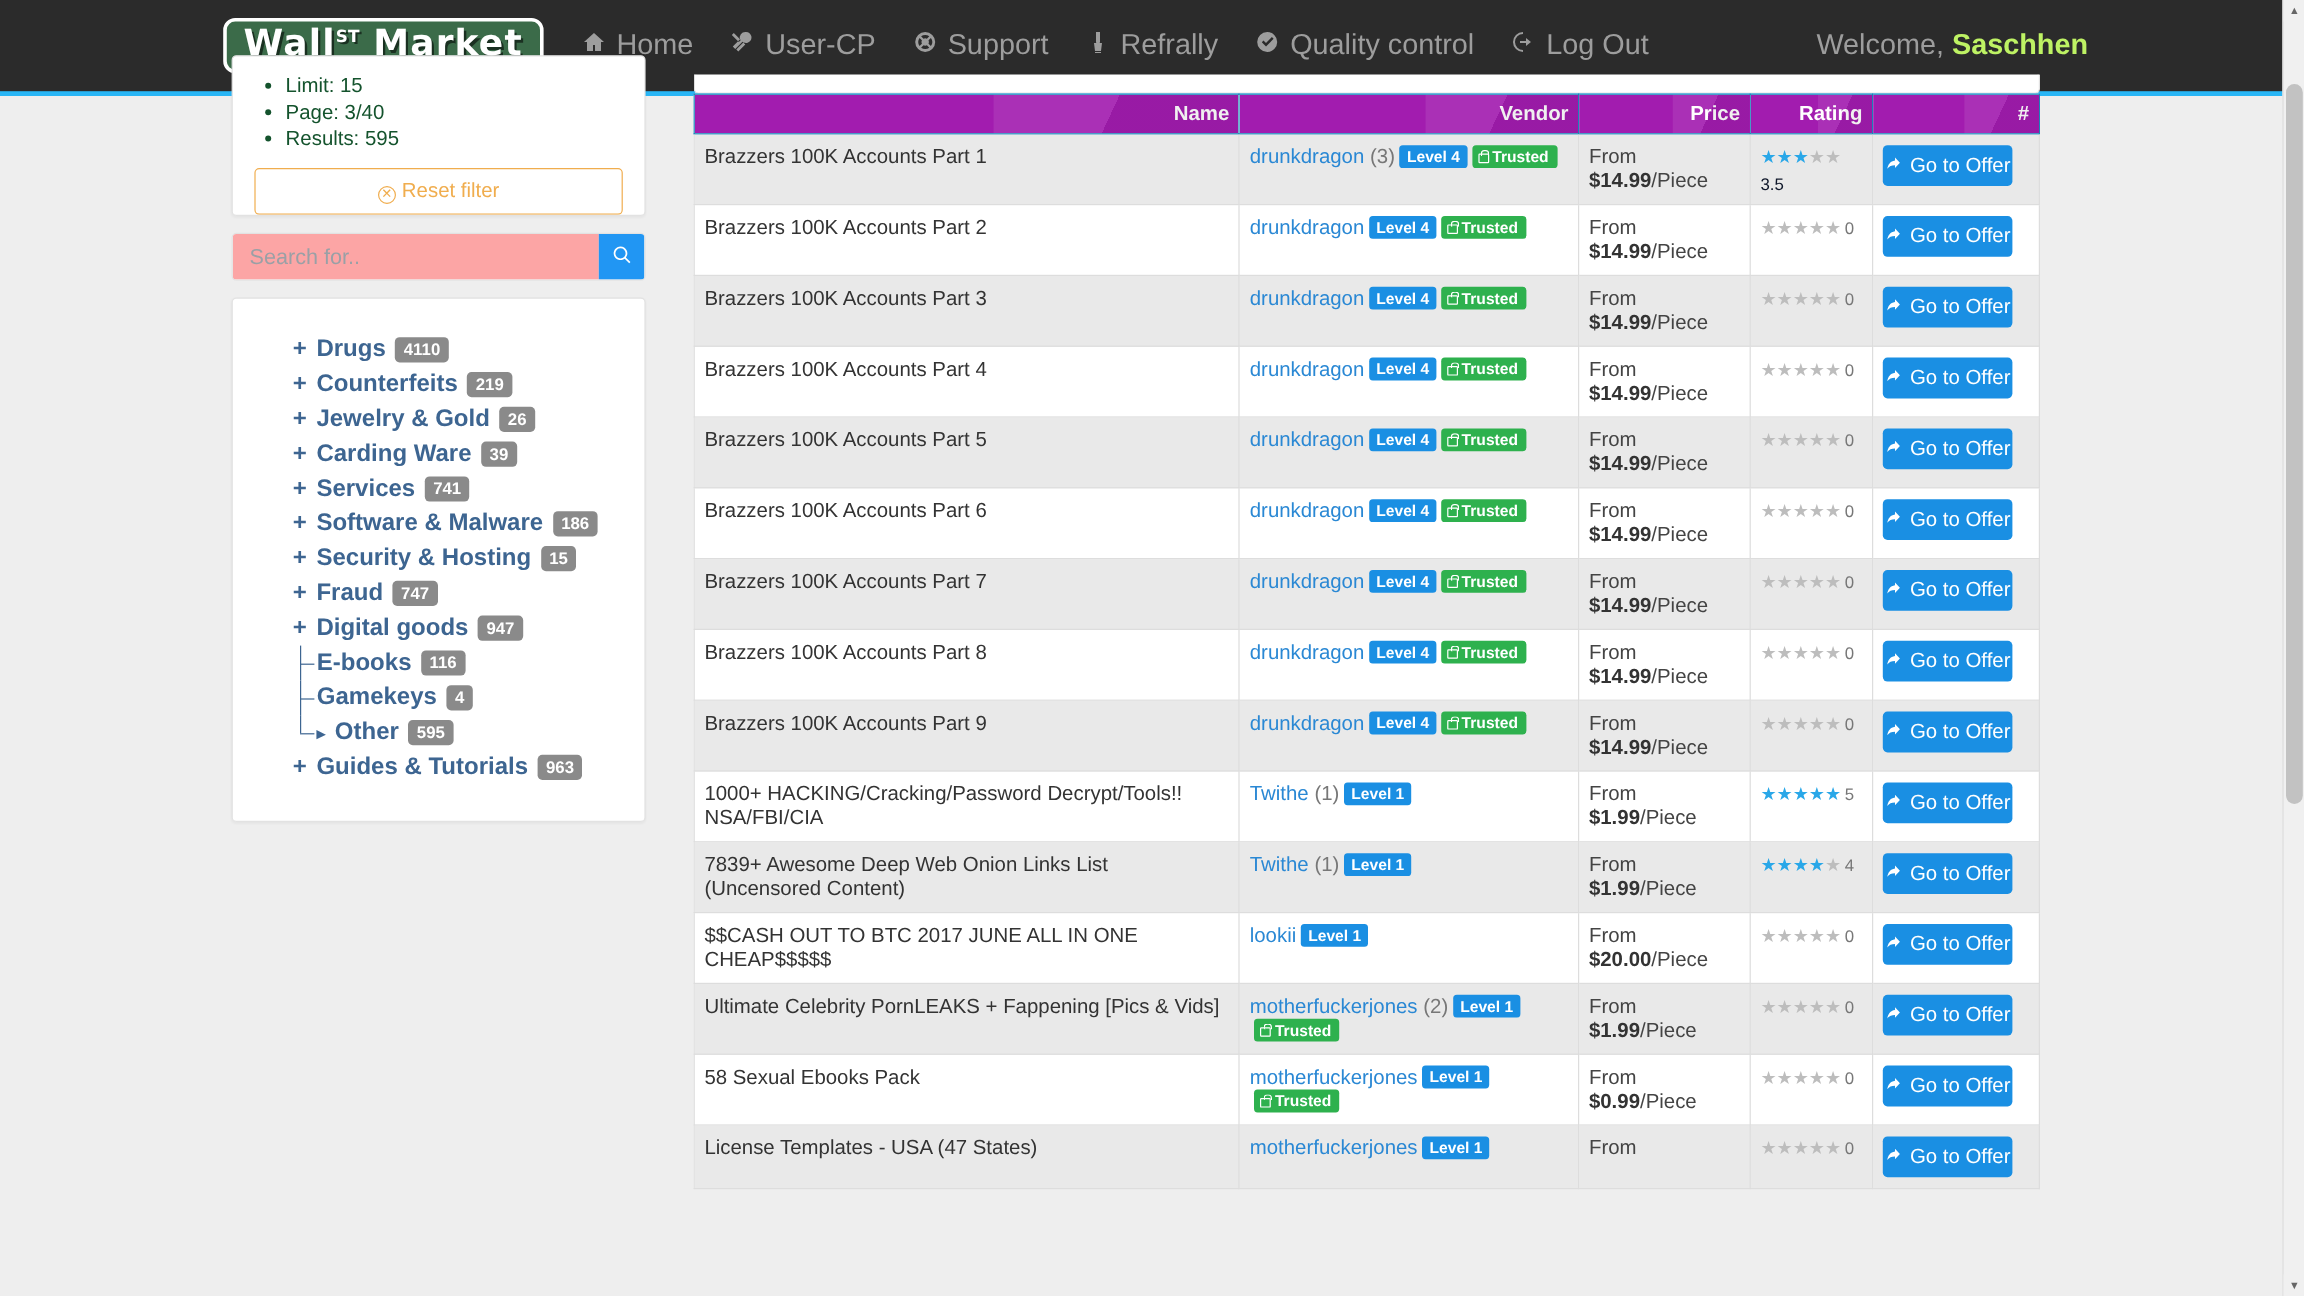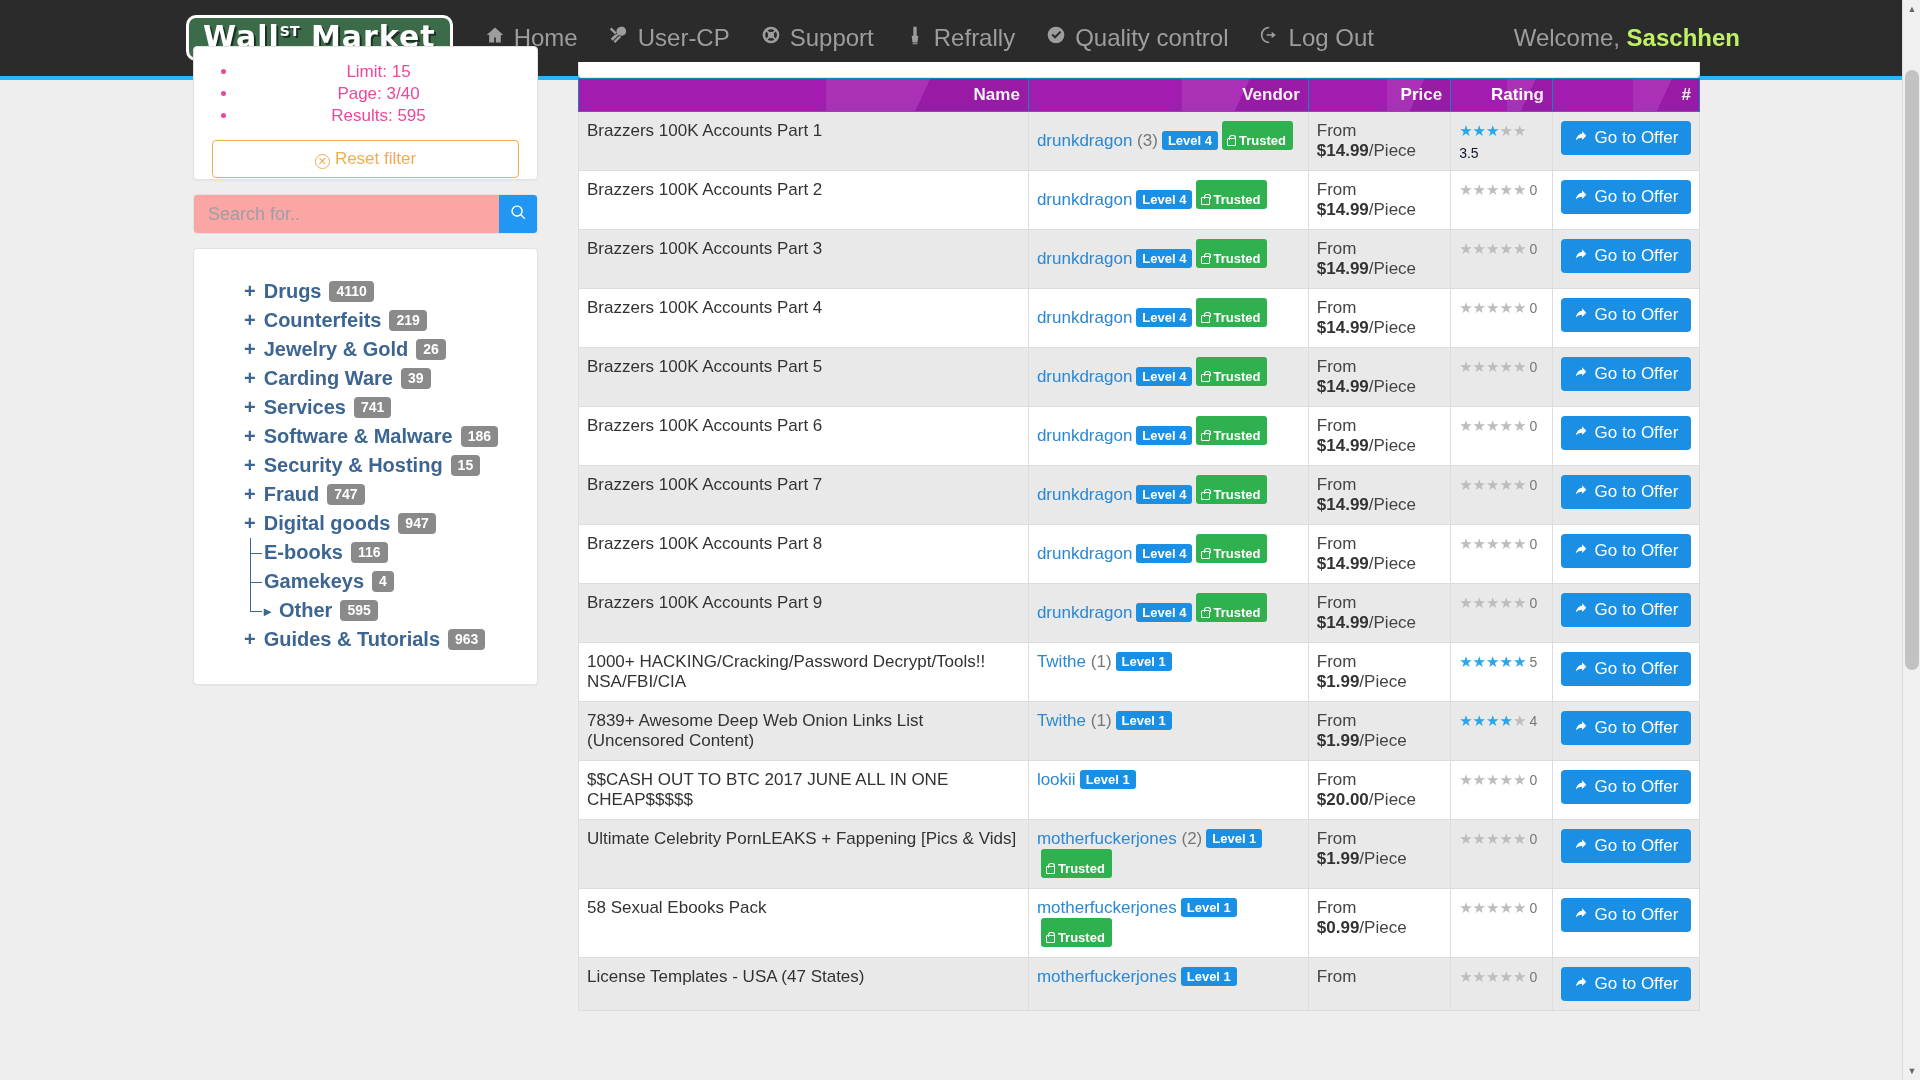--- a/index.html
+++ b/index.html
@@ -96,25 +96,24 @@
   .filter-card {
     padding: 0 18px 18px 18px;
     margin-top: -38px;
     height: 134px;
     overflow: hidden;
     position: relative;
   }
   .filter-list {
     list-style: disc;
     margin: 0 0 14px 26px;
-    color: #ec4899;
+    color: #14532d;
     font-size: 17px;
     line-height: 21px;
     padding-top: 14px;
-    text-align: center;
   }
   .filter-list li { margin-bottom: 1px; }
   .reset-btn {
     display: block; width: 100%;
     border: 1px solid #f0ad4e;
     border-radius: 4px;
     color: #f0ad4e;
     background: #fff;
     font-size: 17px;
     padding: 8px 0;
@@ -231,21 +230,21 @@
   .vendor-link { color: #2a88d4; text-decoration: none; cursor: pointer; }
   .vendor-count { color: #777; }
   .lvl {
     display: inline-block; background: #1a8fe3; color: #fff;
     font-size: 13px; font-weight: bold; border-radius: 3px;
     padding: 2px 6px; margin-left: 4px; vertical-align: 1px;
   }
   .trusted {
     display: inline-block; background: #2eb14e; color: #fff;
     font-size: 13px; font-weight: bold; border-radius: 3px;
-    padding: 12px 7px 2px 5px; margin-left: 4px; vertical-align: 1px;
+    padding: 2px 7px 2px 5px; margin-left: 4px; vertical-align: 1px;
   }
   .trusted .lock {
     display: inline-block; width: 9px; height: 8px;
     border: 1.5px solid #fff; border-radius: 1px;
     position: relative; margin-right: 3px; vertical-align: -1px;
   }
   .trusted .lock::before {
     content: ""; position: absolute; left: 1.5px; top: -4px;
     width: 5px; height: 4px;
     border: 1.5px solid #fff; border-bottom: none;
@@ -260,21 +259,21 @@
   .rate-count { color: #777; font-size: 14px; margin-left: 3px; }
   .rate-val { color: #0f172a; font-size: 14px; display: block; margin-top: 4px; }
 
   .offer-btn {
     display: inline-flex; align-items: center; justify-content: center; gap: 7px;
     background: #1a8fe3; color: #fff;
     border: none; border-radius: 4px;
     font-size: 17px; padding: 7px 14px;
     cursor: pointer; white-space: nowrap;
     font-family: "Liberation Sans", sans-serif;
-    width: 130px;
+    width: 108px;
   }
   .offer-btn svg { fill: #fff; }
 </style>
 </head>
 <body>
 
 <div id="page">
 
   <div class="navbar">
     <div class="brand">

